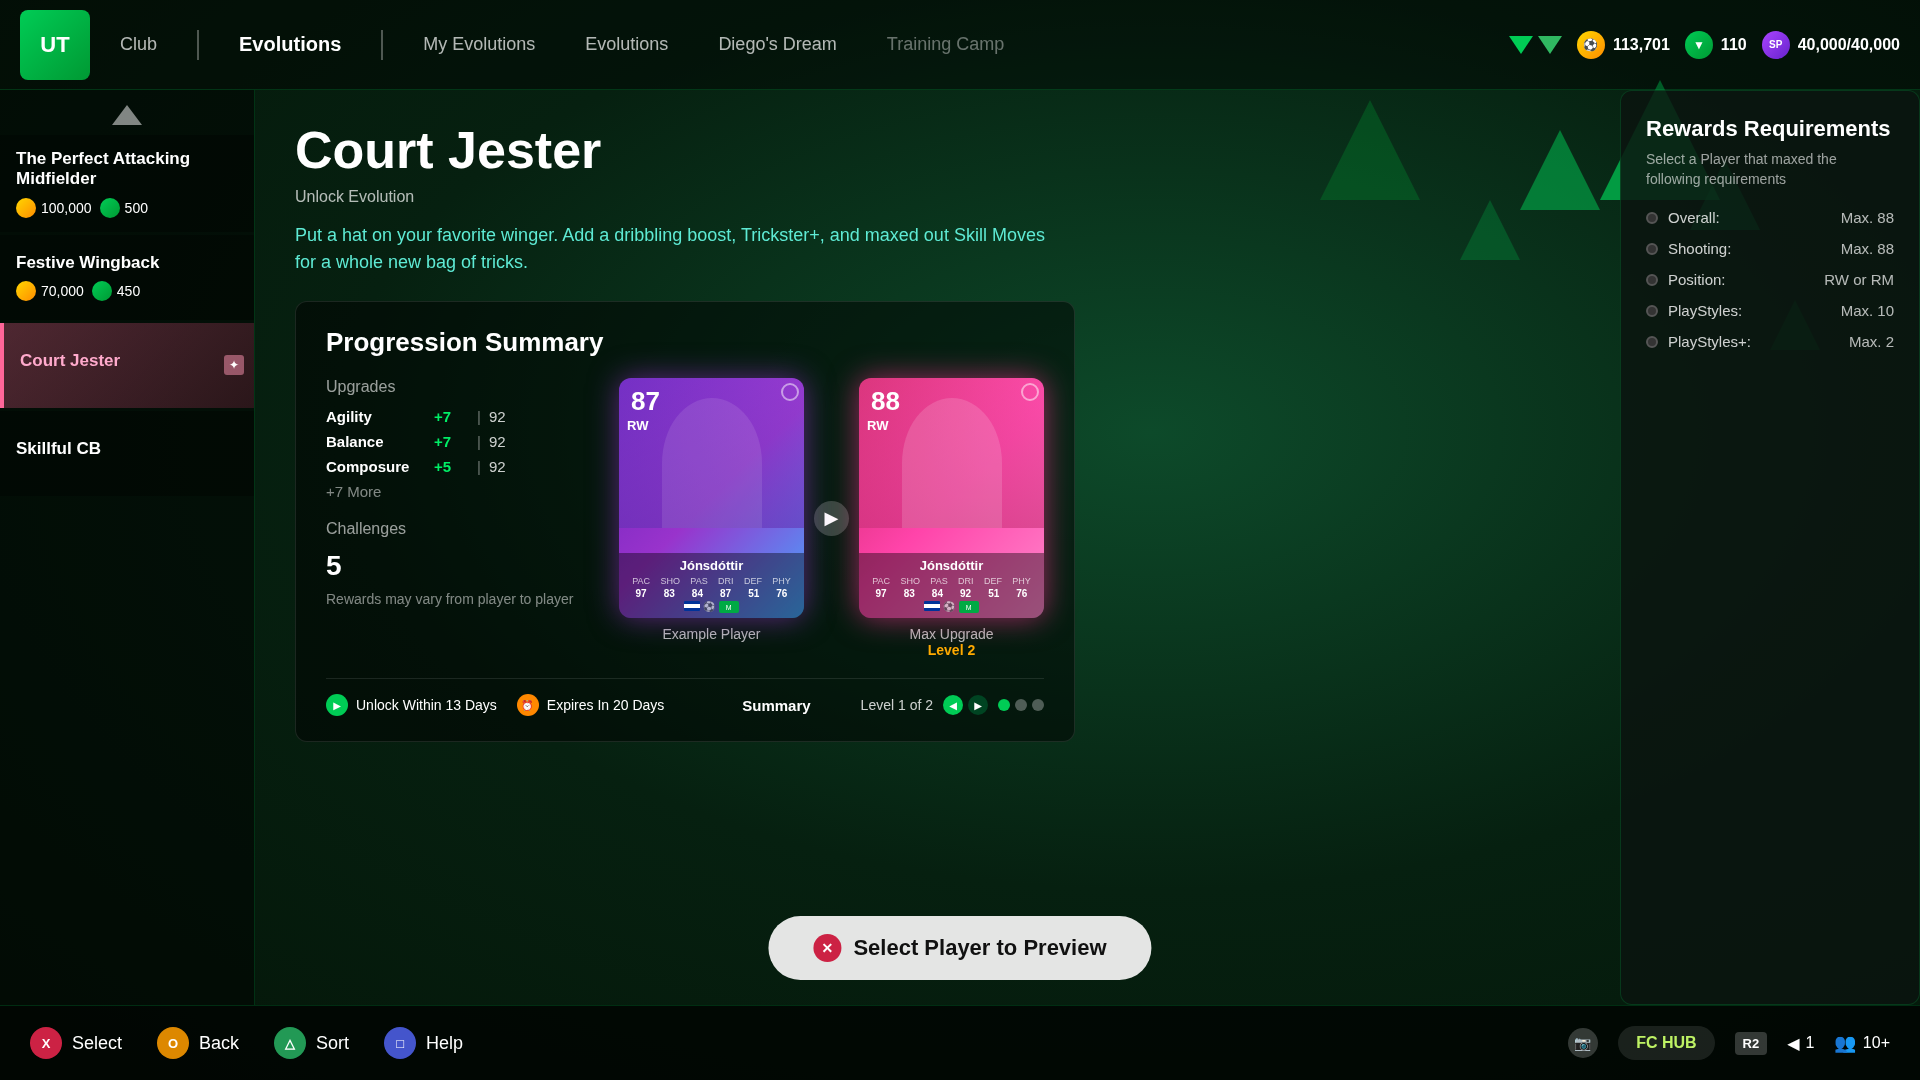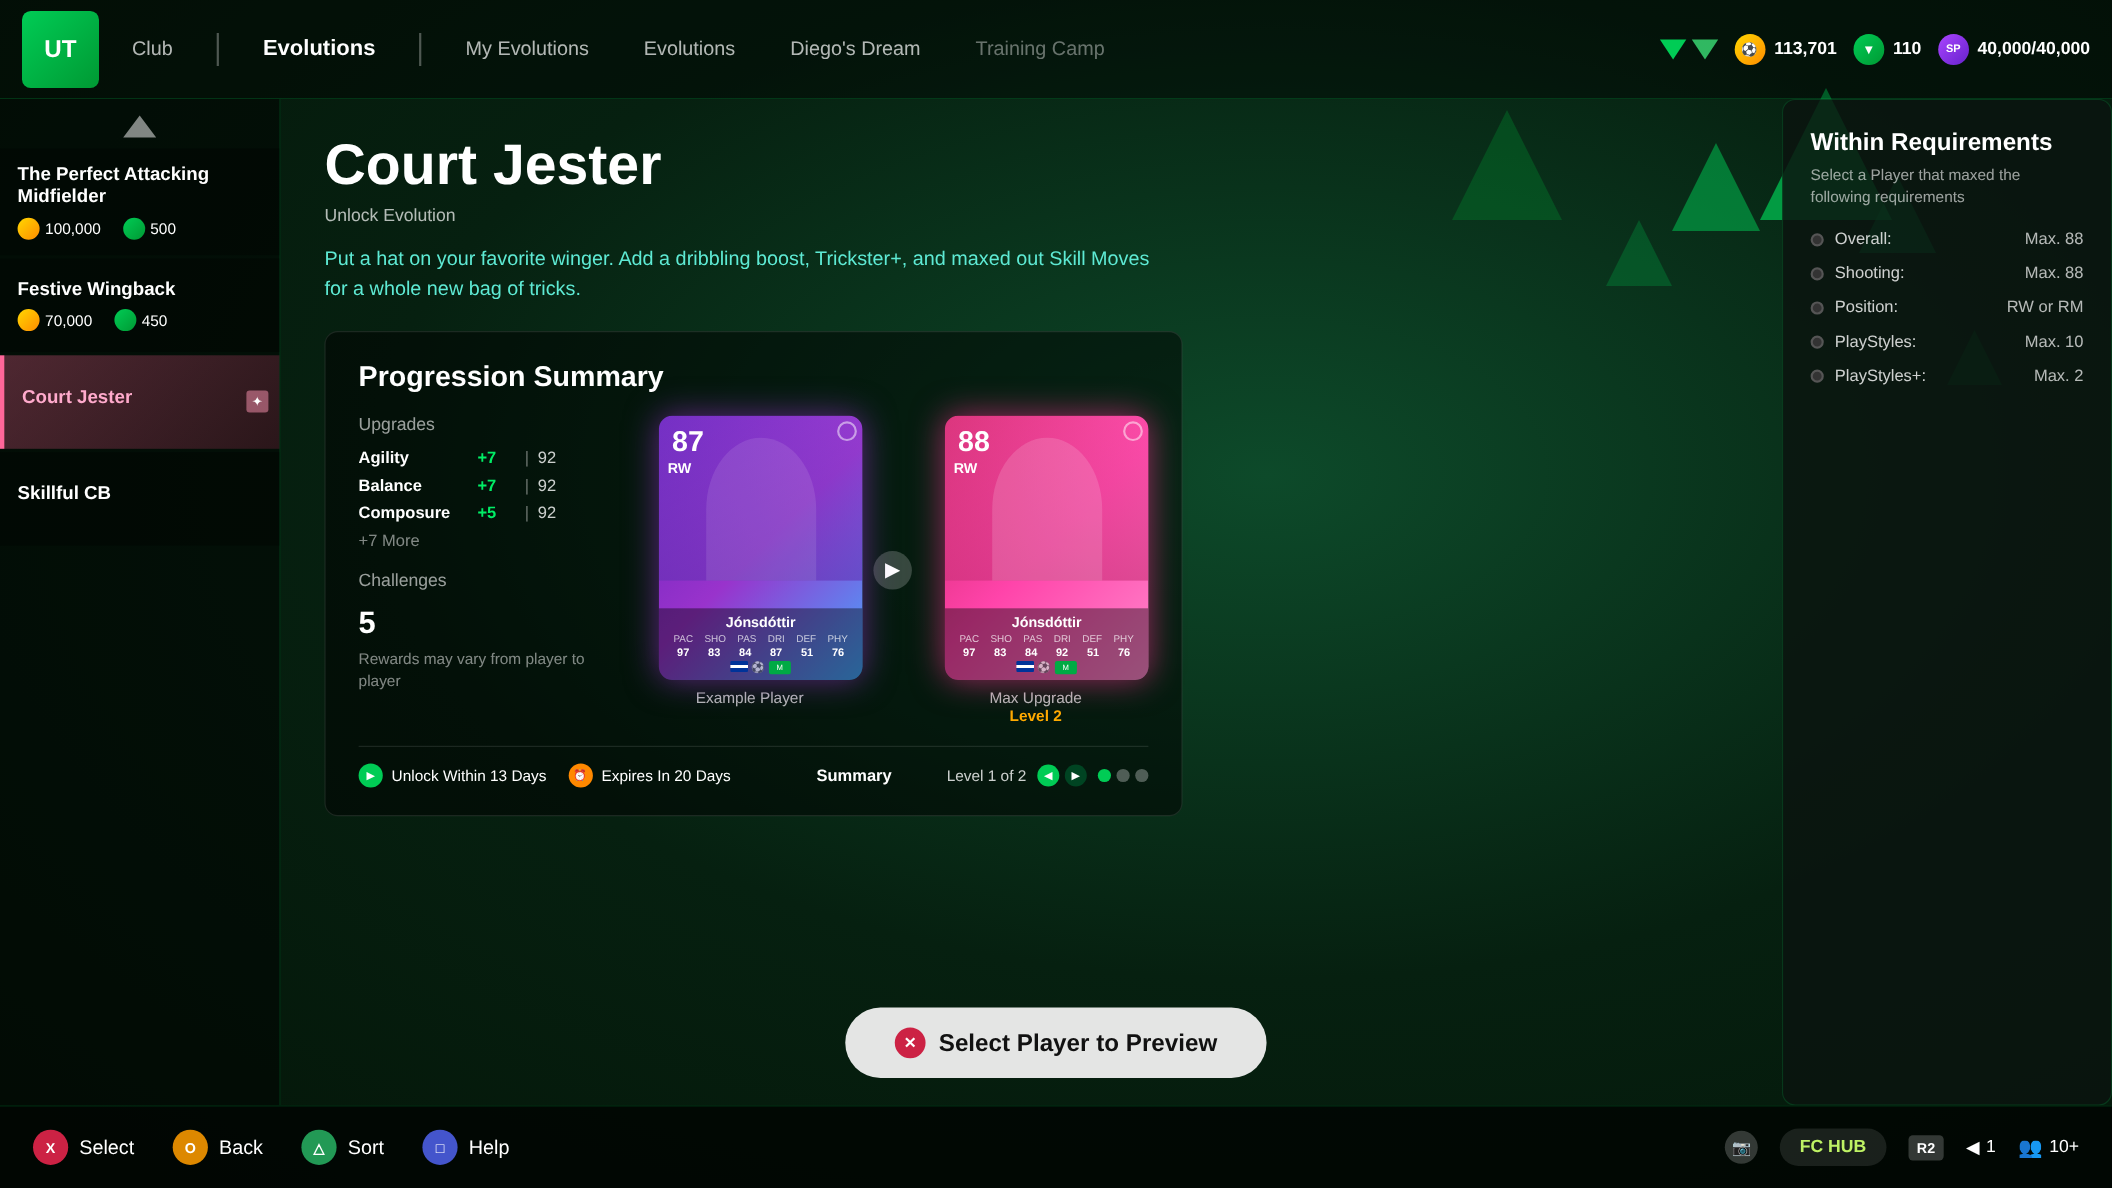--- a/index.html
+++ b/index.html
@@ -248,21 +248,21 @@
       color: white;
       font-size: 17px;
       font-weight: 600;
       margin-bottom: 8px;
       line-height: 1.2;
     }
 
     .sidebar-costs {
       display: flex;
       align-items: center;
-      gap: 20px;
+      gap: 8px;
       flex-wrap: wrap;
     }
 
     .cost-item {
       display: flex;
       align-items: center;
       gap: 5px;
       color: white;
       font-size: 14px;
       font-weight: 500;
@@ -405,21 +405,20 @@
 
     .player-card {
       width: 185px;
       height: 240px;
       border-radius: 12px;
       position: relative;
       display: flex;
       flex-direction: column;
       align-items: center;
       overflow: hidden;
-      margin-left: 20px;
     }
 
     .card-example {
       background: linear-gradient(135deg, #6622bb, #9933cc, #44aaff);
     }
 
     .card-max {
       background: linear-gradient(135deg, #cc2266, #ff44aa, #ff88cc);
     }
 
@@ -1037,21 +1036,21 @@
               <div class="level-dot dot-active"></div>
               <div class="level-dot dot-inactive"></div>
               <div class="level-dot dot-inactive"></div>
             </div>
           </div>
         </div>
       </div>
     </div>
 
     <div class="requirements-panel">
-      <div class="req-title">Within Requirements</div>
+      <div class="req-title">Rewards Requirements</div>
       <div class="req-subtitle">Select a Player that maxed the following requirements</div>
 
       <div class="req-item">
         <div class="req-dot"></div>
         <span class="req-name">Overall:</span>
         <span class="req-val">Max. 88</span>
       </div>
       <div class="req-item">
         <div class="req-dot"></div>
         <span class="req-name">Shooting:</span>

